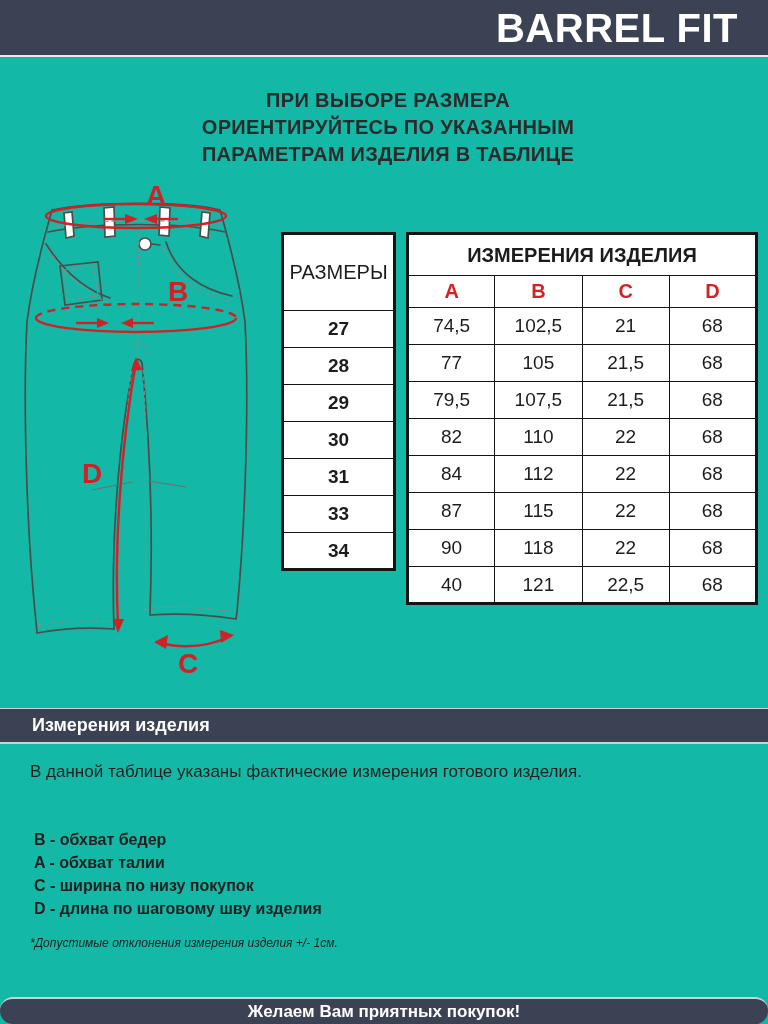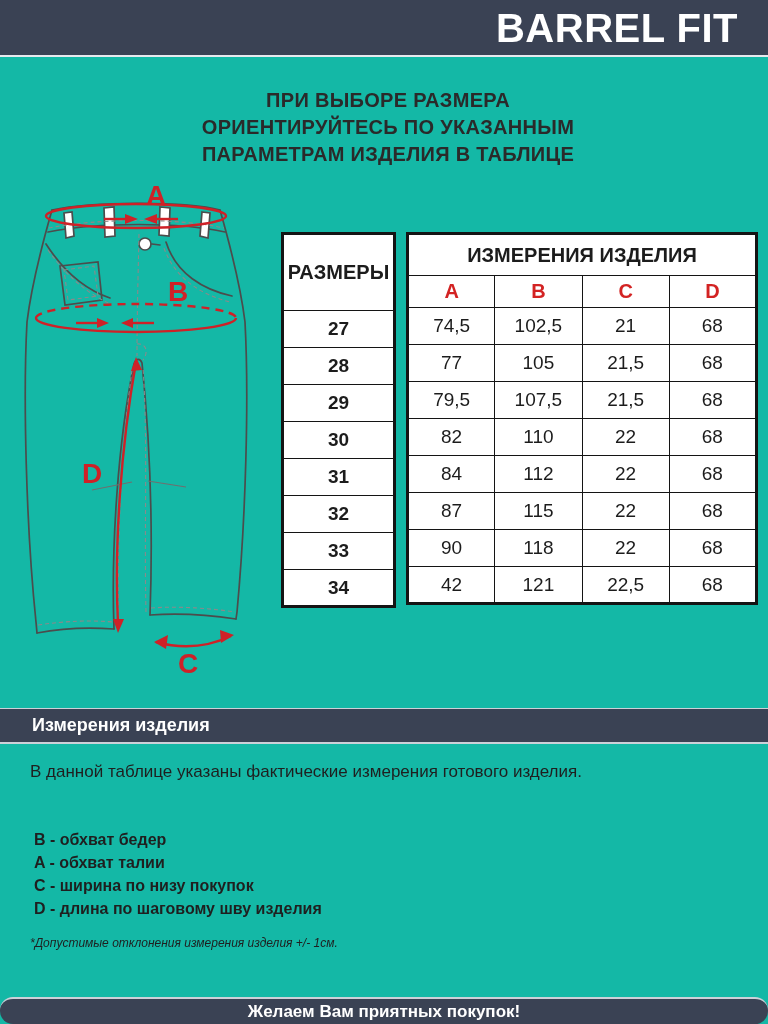--- a/index.html
+++ b/index.html
@@ -21,21 +21,21 @@
   .intro {
     position:absolute; top:87px; left:0; width:768px; text-align:center;
     font-weight:bold; font-size:20px; line-height:27px; color:#2a2a2a; letter-spacing:0.3px;padding-left:8px;
   }
   
   .drawing { position:absolute; left:8px; top:186px; width:268px; height:500px; }
   
   table { border-collapse:collapse; table-layout:fixed; background:#fff; }
   .sizes-table { position:absolute; left:281px; top:232px; width:115px; border:3px solid #141414; }
   .sizes-table th, .sizes-table td { border:1.5px solid #141414; text-align:center; vertical-align:middle; }
-  .sizes-head { height:77px; font-size:20px; font-weight:bold; color:#1c1c1c; }
+  .sizes-head { height:77px; font-size:20px; font-weight:normal; color:#1c1c1c; }
   .size-cell  { height:37px; font-size:19px; font-weight:bold; color:#1c1c1c; }
   .meas-table { position:absolute; left:406px; top:232px; width:352px; border:3px solid #141414; }
   .meas-table th, .meas-table td { border:1.5px solid #141414; text-align:center; vertical-align:middle; }
   .meas-title { height:42px; font-size:20px; font-weight:bold; color:#1c1c1c; }
   .col-letter { height:32px; font-size:20px; font-weight:bold; }
   .val-cell   { height:37px; font-size:19px; color:#1c1c1c; }
   
   .section-bar {
     position:absolute; top:708px; left:0; width:768px; height:36px;
     background:#3a4254; border-top:1px solid #ccd1d9; border-bottom:2px solid #ccd1d9;
@@ -157,23 +157,20 @@
         <tr>
           <td class="size-cell">29</td>
         </tr>
         <tr>
           <td class="size-cell">30</td>
         </tr>
         <tr>
           <td class="size-cell">31</td>
         </tr>
         <tr>
-          <td class="size-cell">32</td>
-        </tr>
-        <tr>
           <td class="size-cell">33</td>
         </tr>
         <tr>
           <td class="size-cell">34</td>
         </tr>
       </tbody>
   </table>
 
   <table class="meas-table">
     <thead>
@@ -224,21 +221,21 @@
           <td class="val-cell">22</td>
           <td class="val-cell">68</td>
         </tr>
         <tr>
           <td class="val-cell">90</td>
           <td class="val-cell">118</td>
           <td class="val-cell">22</td>
           <td class="val-cell">68</td>
         </tr>
         <tr>
-          <td class="val-cell">42</td>
+          <td class="val-cell">40</td>
           <td class="val-cell">121</td>
           <td class="val-cell">22,5</td>
           <td class="val-cell">68</td>
         </tr>
       </tbody>
   </table>
 
   <div class="section-bar">
     <span>Измерения изделия</span>
   </div>

